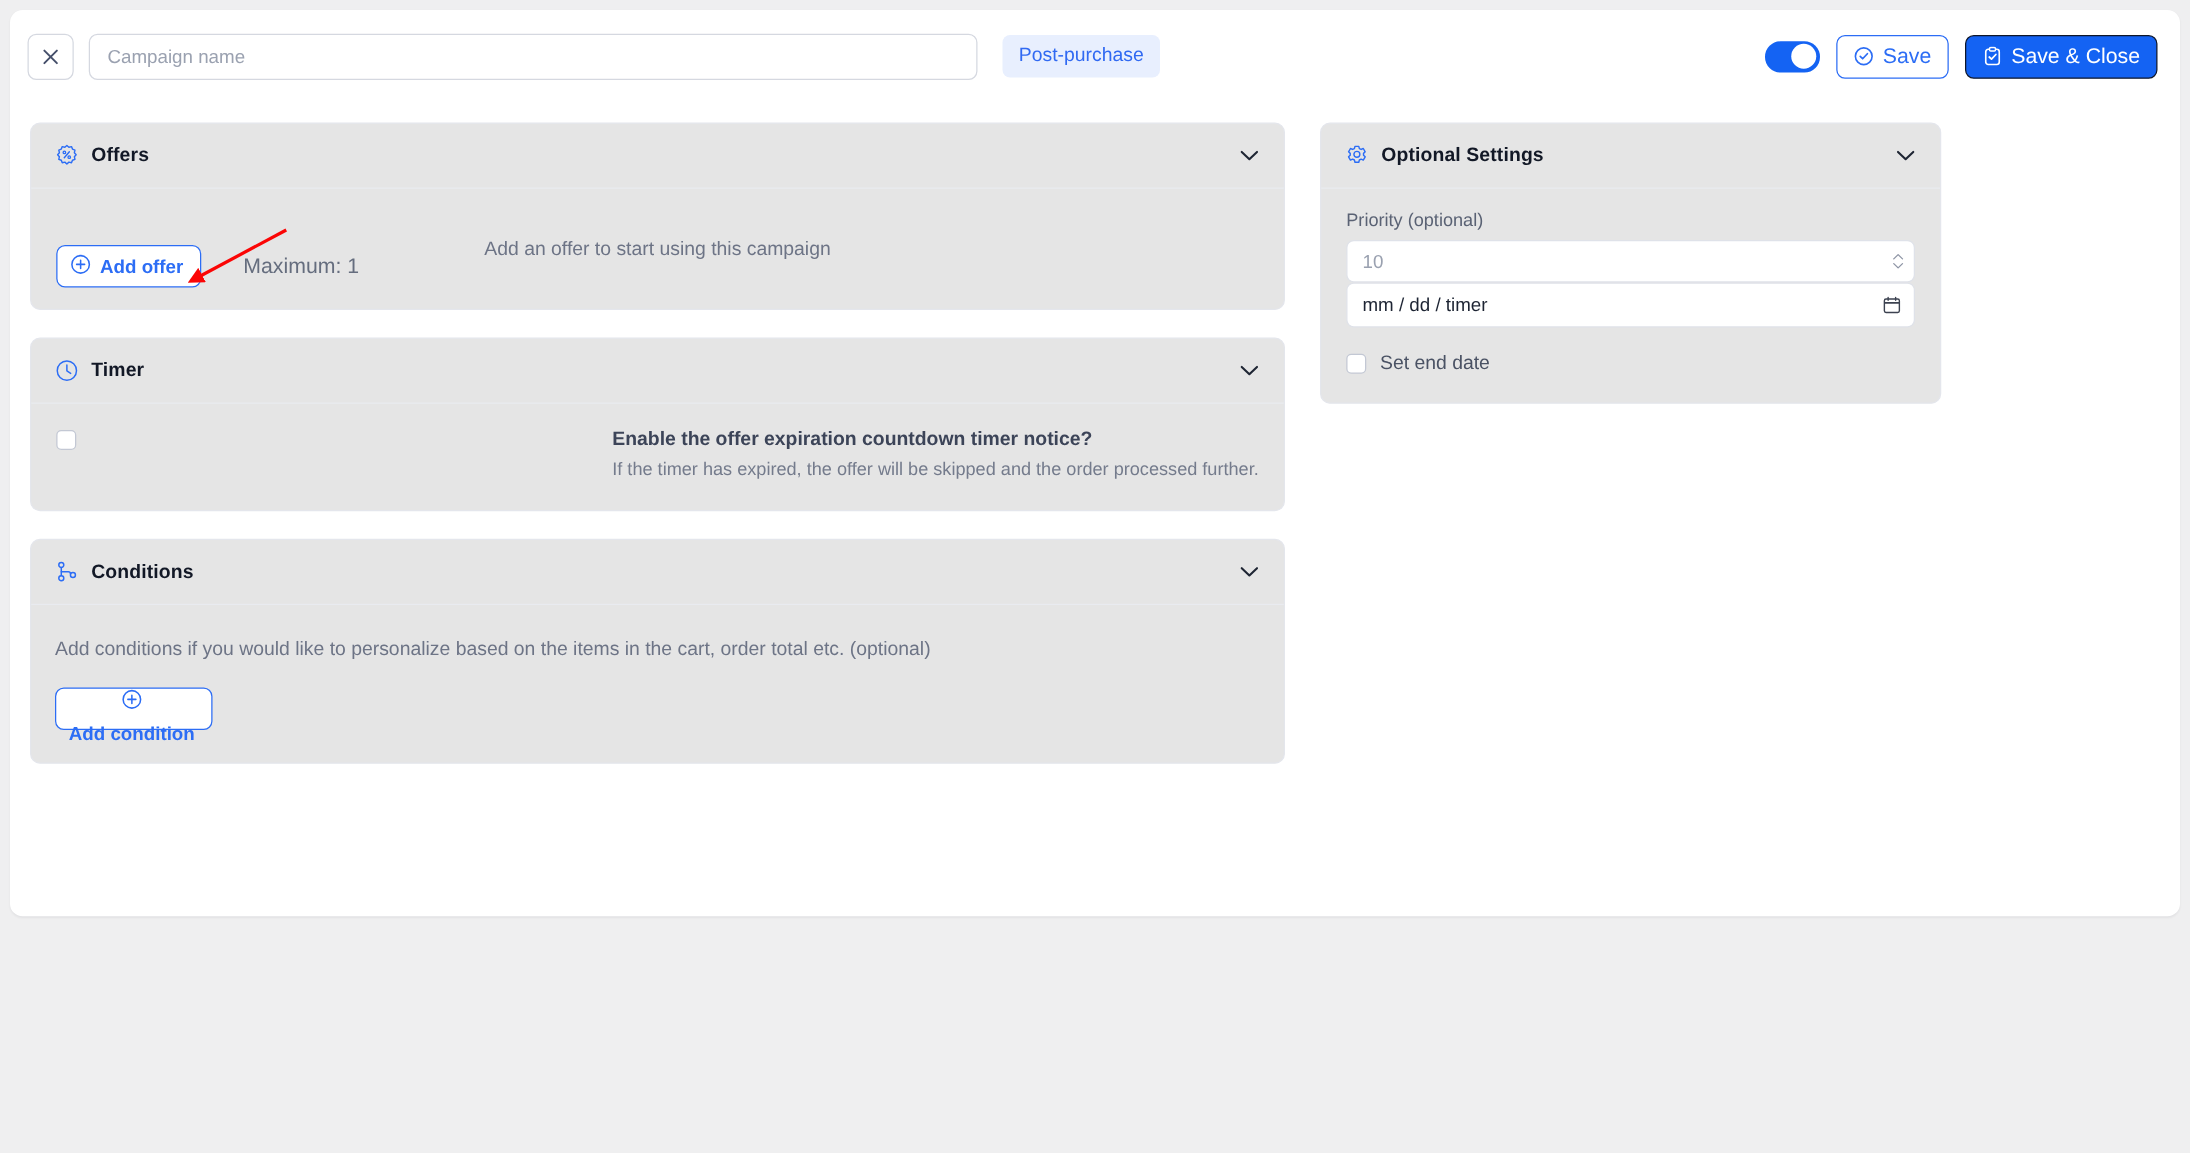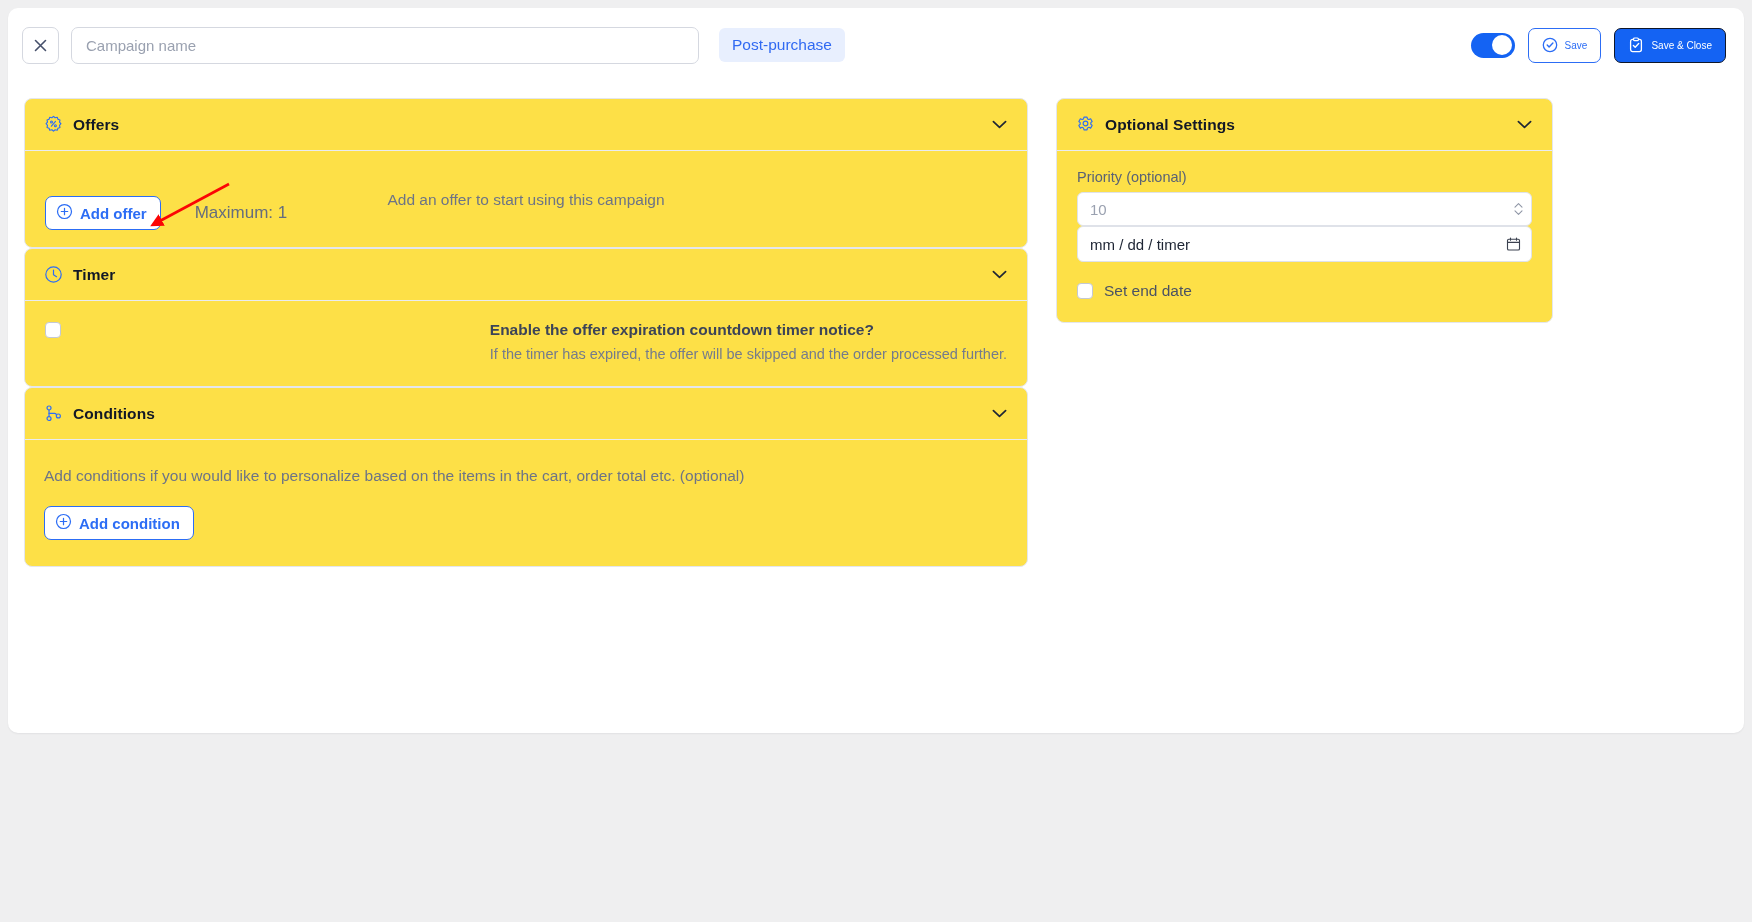--- a/index.html
+++ b/index.html
@@ -33,21 +33,21 @@
     width: 37px; height: 37px;
     border: 1px solid #d5d8e0; border-radius: 7px;
     background: #fff;
     display: flex; align-items: center; justify-content: center;
     color: #46506b; font-size: 15px; cursor: pointer;
     flex: none;
   }
   .close-btn svg { display:block; }
   .campaign-input {
     margin-left: 12px;
-    width: 628px; height: 37px;
+    width: 711px; height: 37px;
     border: 1px solid #d5d8e0; border-radius: 7px;
     background: #fff;
     padding: 0 14px;
     font-family: "Liberation Sans", sans-serif;
     font-size: 15px; color: #2d3648;
     outline: none;
   }
   .campaign-input::placeholder { color: #9aa1b0; }
   .badge-wrap { margin-left: 20px; }
   .badge {
@@ -69,43 +69,44 @@
   }
   .toggle .knob {
     position: absolute; top: 2.5px; right: 3px;
     width: 20px; height: 20px; border-radius: 50%;
     background: #fff;
   }
   .btn {
     height: 35px; border-radius: 7px;
     display: flex; align-items: center; gap: 7px;
     padding: 0 13px;
-    font-size: 10px; cursor: pointer; white-space: nowrap;
+    font-size: 17px; cursor: pointer; white-space: nowrap;
   }
   .btn-outline {
     border: 1px solid #2c6df5; color: #2c6df5; background: #fff;
   }
   .btn-primary {
     border: 1px solid #0f172a; color: #fff; background: #1463f3;
   }
   .btn svg { display:block; flex:none; }
 
   
   .content {
     position: absolute; top: 74px; left: 0; right: 0; bottom: 0;
     padding: 16px 16px 0 16px;
     display: flex; gap: 28px;
   }
   .col-left { width: 1004px; flex: none; }
   .col-right { width: 497px; flex: none; }
 
   .card {
-    background: #fde047;
+    background: #e5e5e5;
     border: 1px solid #e4e6ec;
     border-radius: 8px;
+    margin-bottom: 22px;
   }
   .card-head {
     height: 52px;
     display: flex; align-items: center;
     padding: 0 20px 0 19px;
     border-bottom: 1px solid #e9ebf0;
   }
   .card-head .hicon { display:flex; align-items:center; margin-right: 10px; }
   .card-title {
     font-size: 15.5px; font-weight: bold; color: #121826;
@@ -147,21 +148,21 @@
     line-height: 1.25;
   }
   .check-sub {
     font-size: 14.5px; color: #747b8c;
     margin-top: 6px; line-height: 1.3;
   }
 
   
   .cond-body { padding: 27px 20px 26px 19px; }
   .cond-text { font-size: 15.5px; color: #6d7486; }
-  .cond-body .btn-add { margin-top: 21px; }
+  .cond-body .btn-add { margin-top: 21px; flex-direction: column; }
 
   
   .field-label {
     font-size: 14.5px; color: #5a6274; margin-bottom: 7px;
   }
   .field-label.second { margin-top: 16px; }
   .inp {
     width: 100%; height: 34px;
     border: 1px solid #dfe2e9; border-radius: 6px;
     background: #fff; padding: 0 12px;

